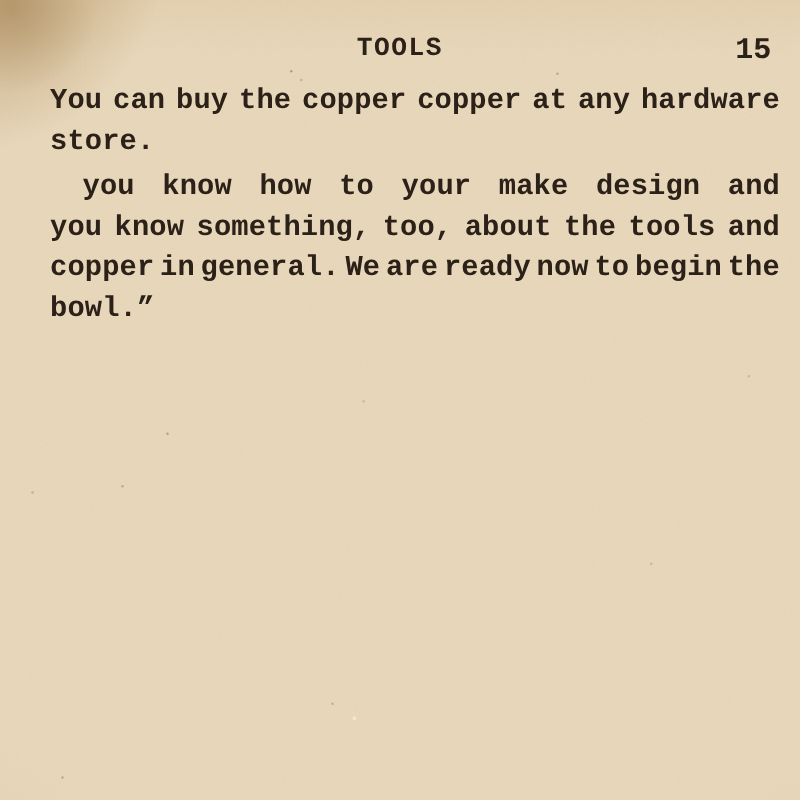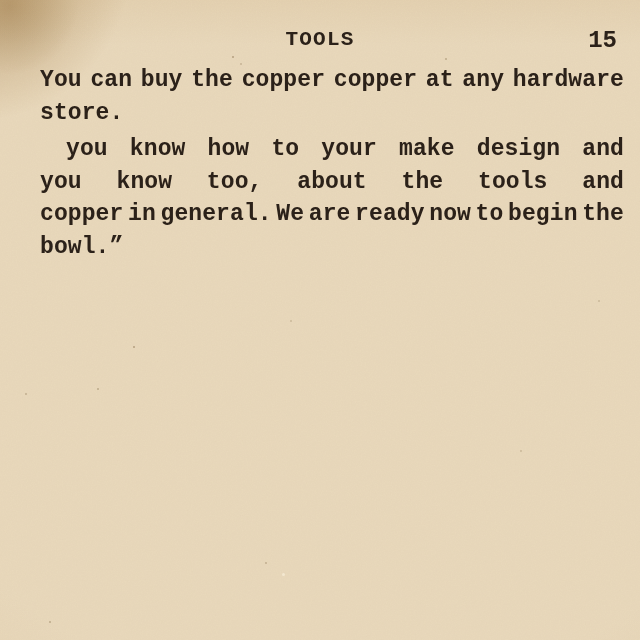--- a/index.html
+++ b/index.html
@@ -126,20 +126,21 @@
           <span>how</span>
           <span>to</span>
           <span>your</span>
           <span>make</span>
           <span>design</span>
           <span>and</span>
         </div>
         <div class="line justify">
           <span>you</span>
           <span>know</span>
+          <span>something,</span>
           <span>too,</span>
           <span>about</span>
           <span>the</span>
           <span>tools</span>
           <span>and</span>
         </div>
         <div class="line justify">
           <span>copper</span>
           <span>in</span>
           <span>general.</span>

